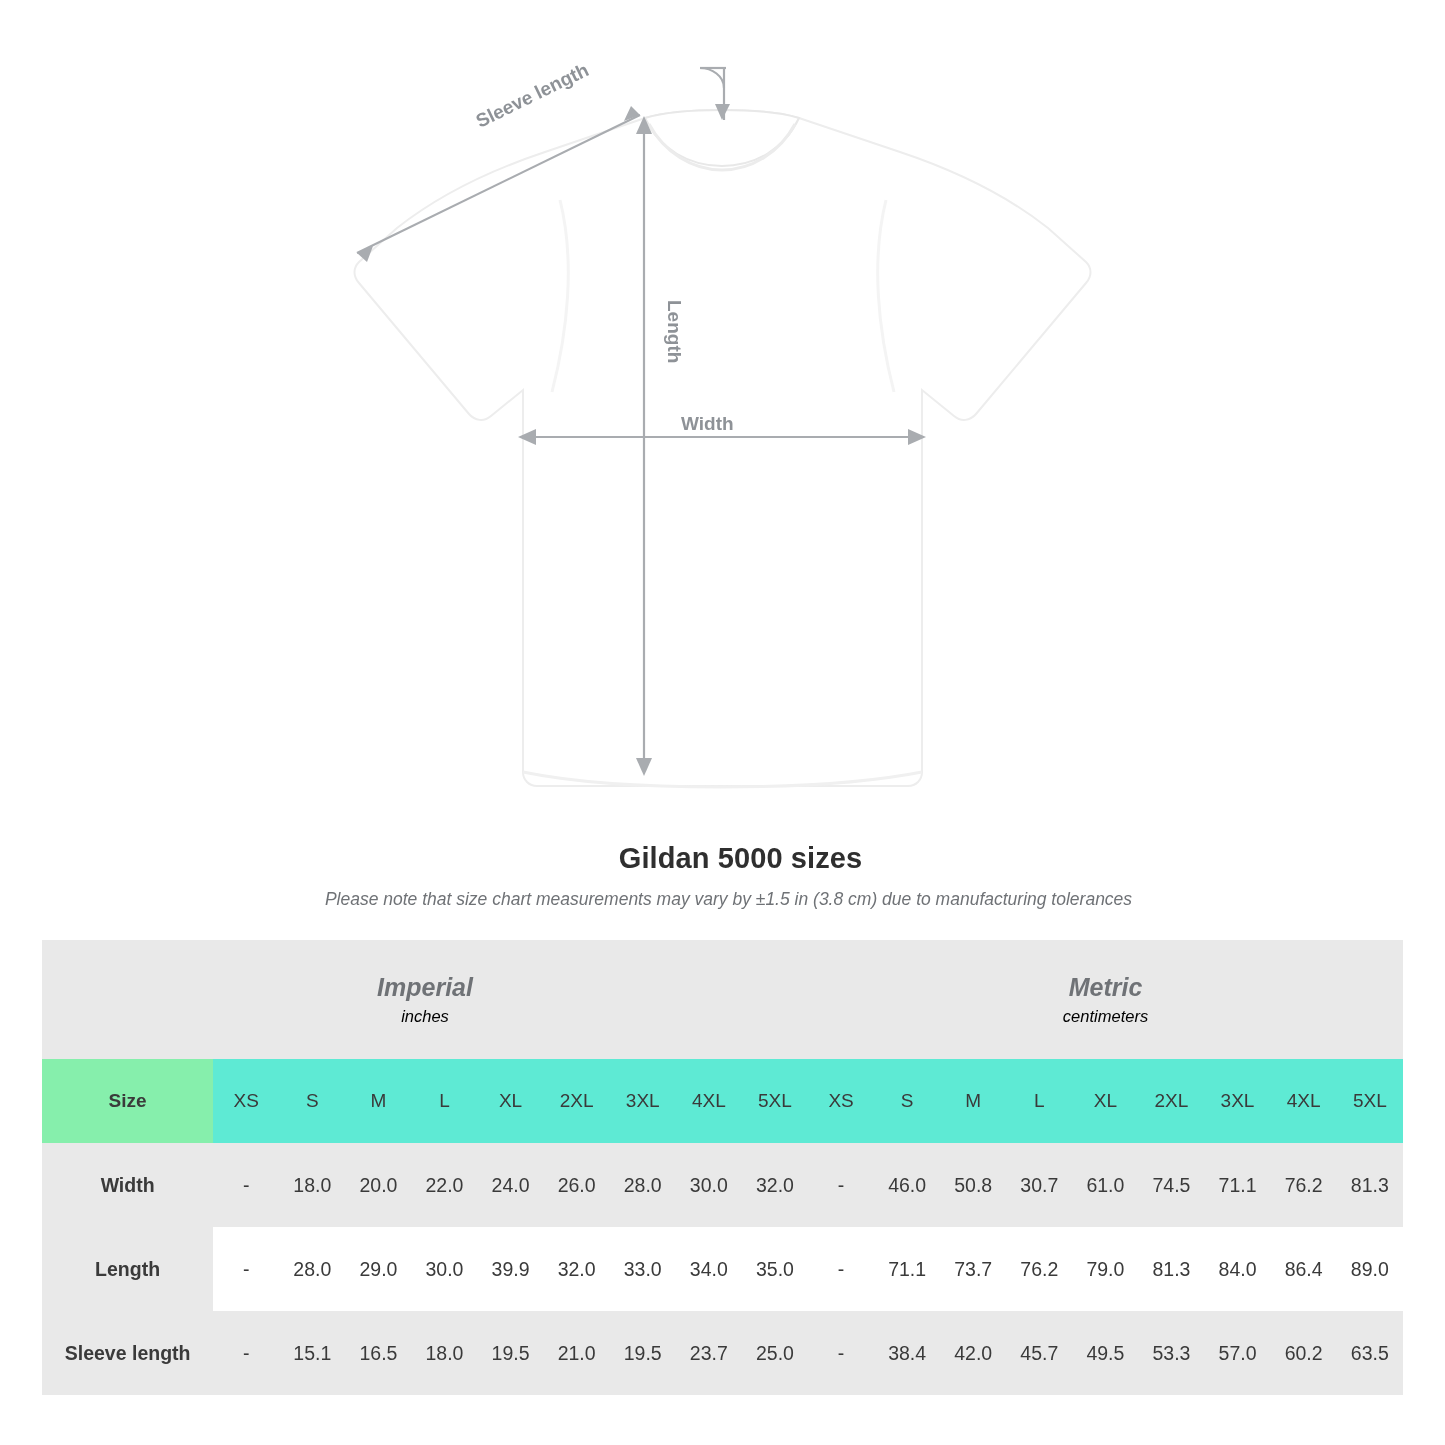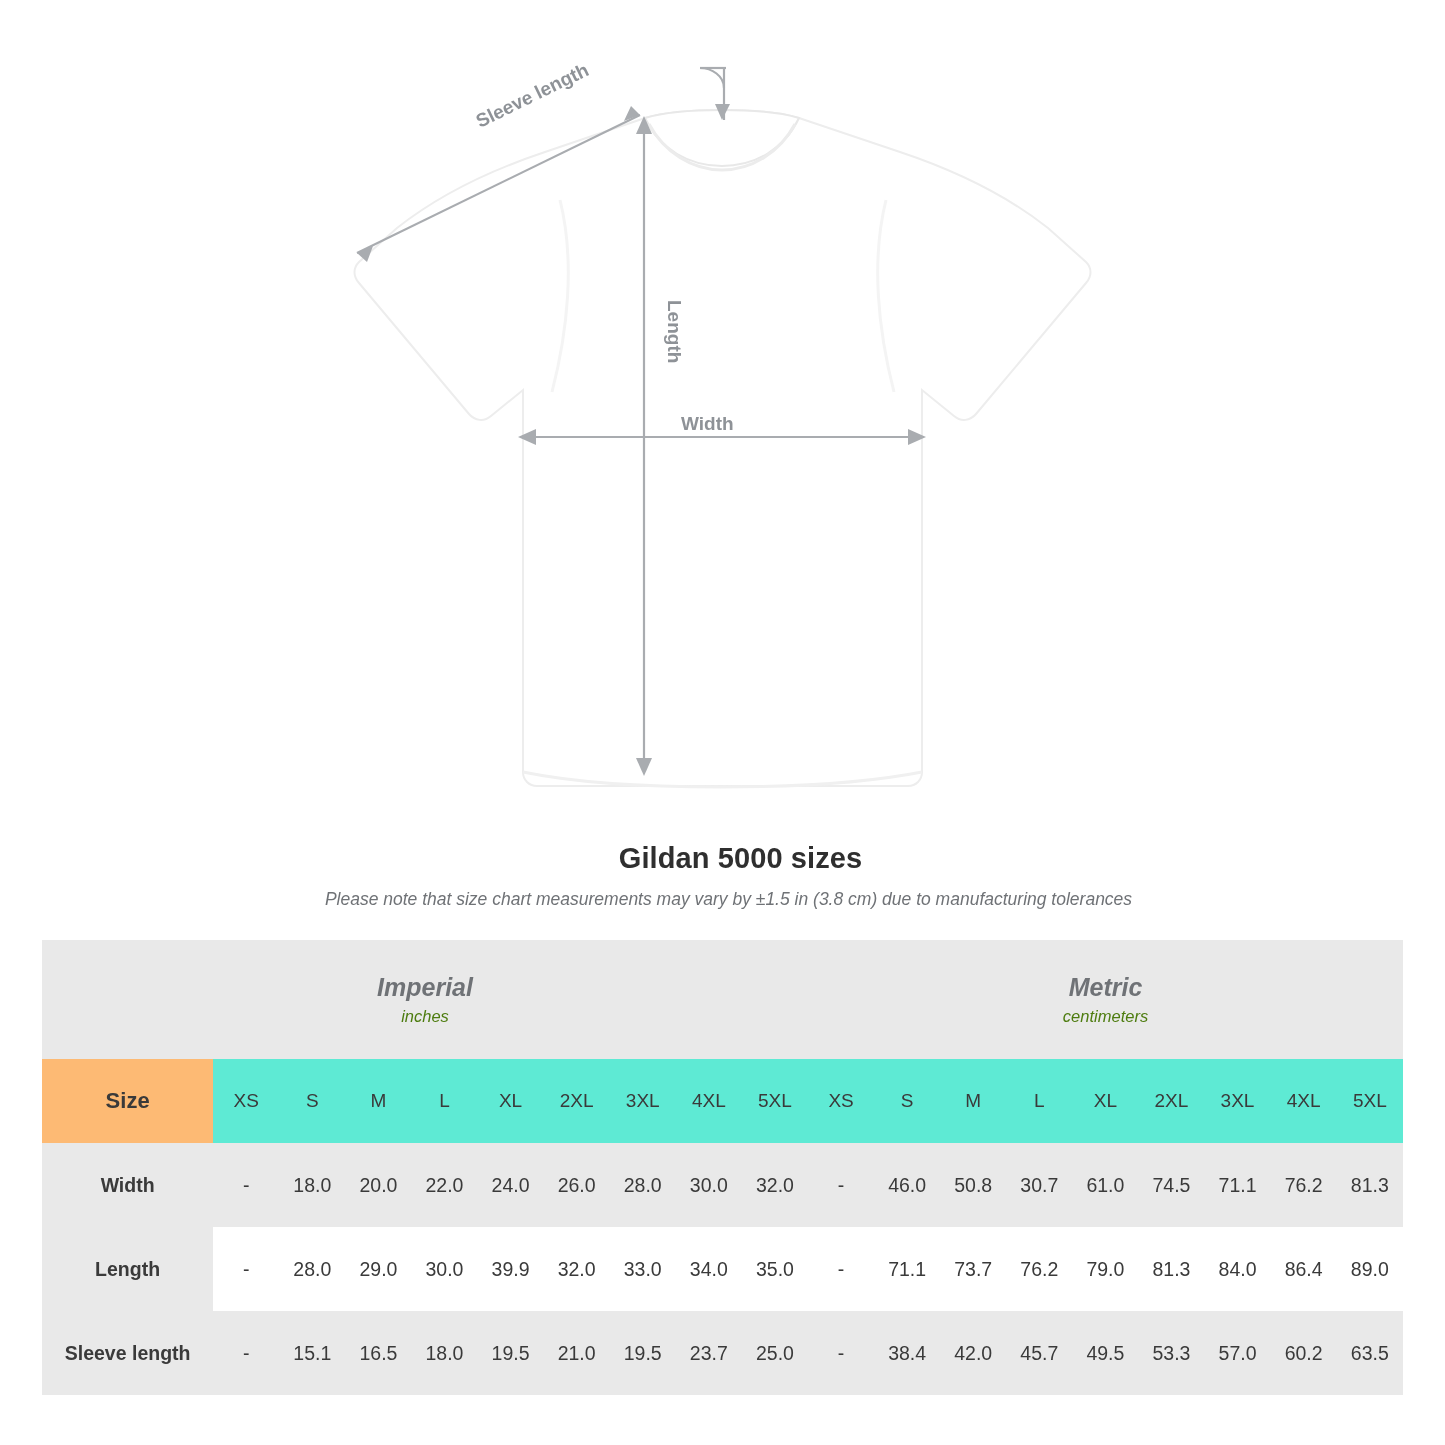--- a/index.html
+++ b/index.html
@@ -72,34 +72,34 @@
   .unit-title {
     font-size: 25px;
     font-style: italic;
     font-weight: bold;
     color: #6f7276;
     line-height: 1.15;
   }
   .unit-sub {
     font-size: 16.5px;
     font-style: italic;
-    color: #4d7c0f;
+    color: #000000;
     padding-top: 6px;
   }
   .head-row td {
     height: 84px;
     background: #5eead4;
     font-size: 19px;
     color: #3a3a3a;
     font-weight: bold;
   }
   .head-row td.row-label-head {
-    font-size: 22px;
-    font-weight: bold;
-    background: #fdba74;
+    font-size: 19px;
+    font-weight: bold;
+    background: #86efac;
   }
   .data-row td {
     height: 84px;
     font-size: 19.5px;
     color: #3a3a3a;
   }
   .data-row.alt td {
     background: #e9e9e9;
   }
   .data-row.plain td {

